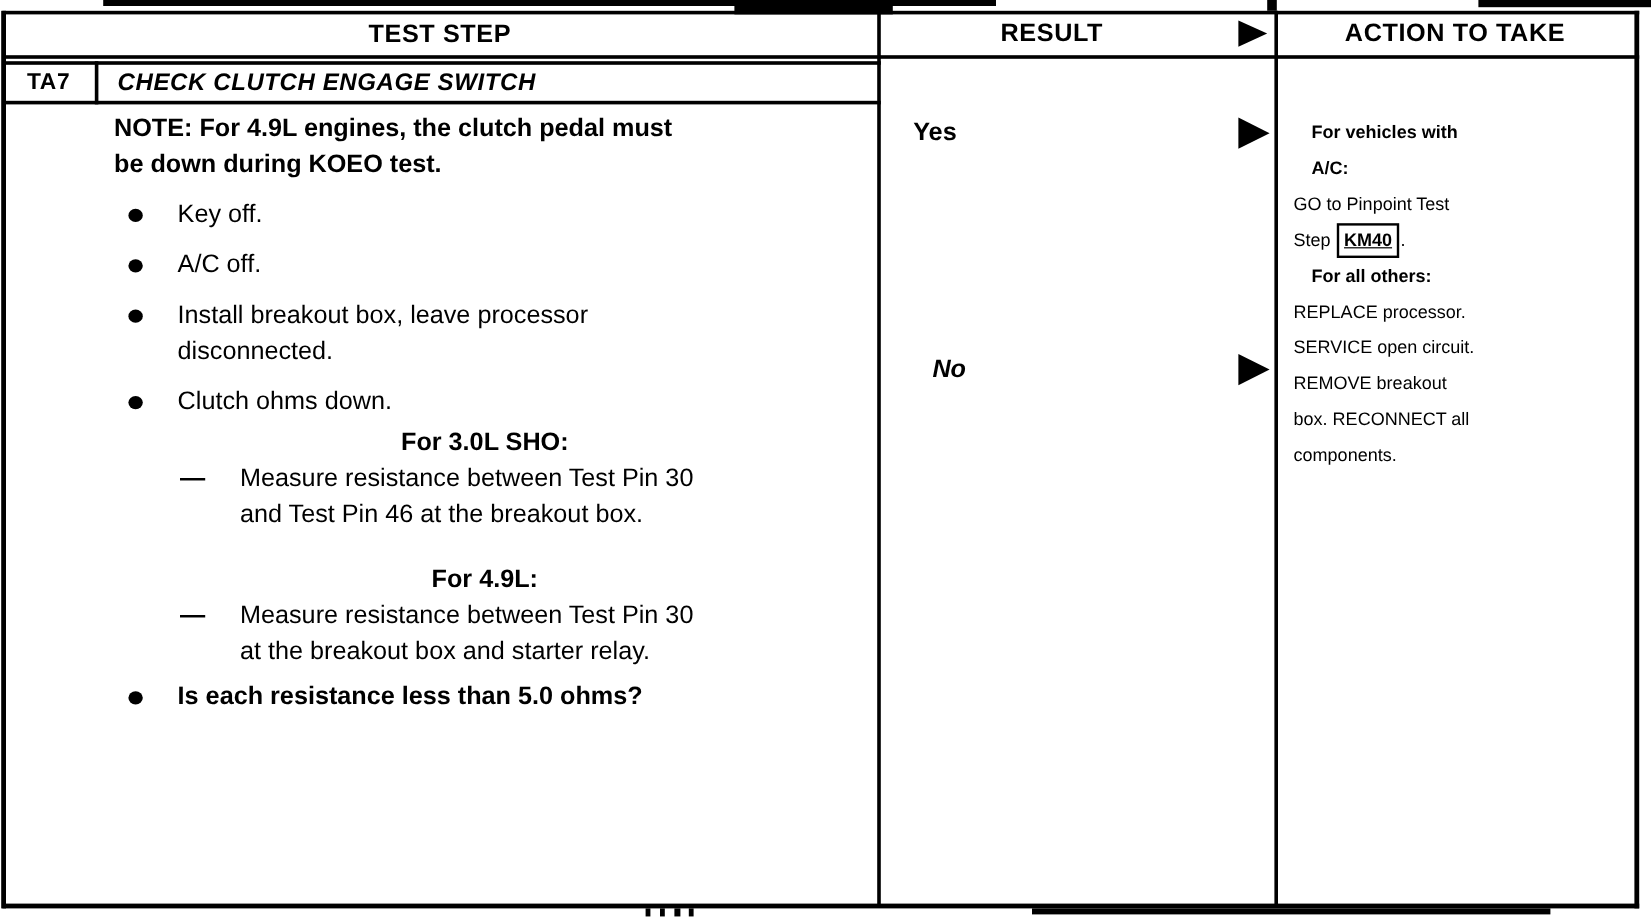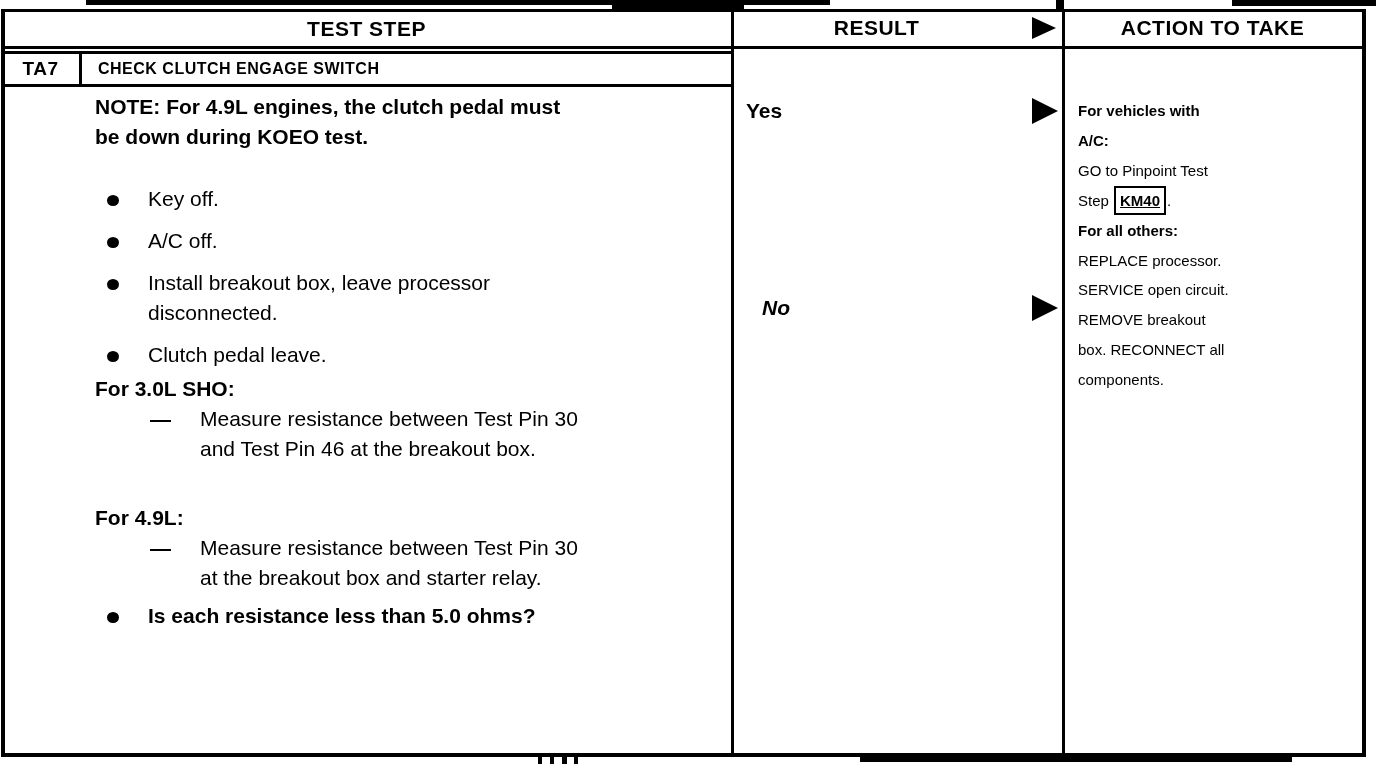--- a/index.html
+++ b/index.html
@@ -8,44 +8,44 @@
     font-family:"Liberation Sans",sans-serif;color:#000;overflow:hidden;
     -webkit-font-smoothing:none;
   }
   .b{position:absolute;background:#000;}
   .hdr{
     position:absolute;display:flex;align-items:center;justify-content:center;
     font-weight:700;font-size:21px;letter-spacing:.5px;
   }
   .txt{position:absolute;font-size:21px;line-height:30px;}
   .preline{white-space:pre-line;}
-  .bold{font-weight:700;}
+  .bold{font-weight:700;margin-left:15px;}
   .arrow{
     position:absolute;width:0;height:0;
     border-top:13px solid transparent;border-bottom:13px solid transparent;
     border-left:26px solid #000;
   }
   .arrow.small{
     border-top:11px solid transparent;border-bottom:11px solid transparent;
     border-left:24px solid #000;
   }
   #test-step-content{
     position:absolute;left:95px;top:92px;width:618px;
     font-size:21px;line-height:30px;
   }
   .note{font-weight:700;}
-  .bullets{margin-top:32px;}
+  .bullets{margin-top:12px;}
   .bullet-row{display:flex;margin-bottom:12px;}
   .dot-col{flex:0 0 53px;padding-left:12px;box-sizing:border-box;}
   .dot{display:inline-block;width:12px;height:11px;border-radius:50%;background:#000;margin-top:9px;}
-  .proc-heading{font-weight:700;}
+  .proc-heading{font-weight:700;text-align:center;}
   .proc-line{display:flex;padding-left:55px;}
   .dash-col{flex:0 0 50px;font-weight:700;}
   .proc1{margin-top:4px;}
-  .proc2{margin-top:39px;}
+  .proc2{margin-top:24px;}
   .question-row{margin-top:8px;font-weight:700;}
   .ref-box{
     display:inline-block;border:2px solid #000;padding:0 4px;margin:0 1px;
     font-weight:700;text-decoration:underline;line-height:25px;
   }
   .action-block{position:absolute;left:1078px;width:282px;font-size:15px;line-height:30px;}
 </style>
 </head>
 <body>
 
@@ -72,21 +72,21 @@
 
   <div class="hdr" style="left:731px;top:9px;width:331px;height:38px;padding-right:40px;box-sizing:border-box;">RESULT</div>
   <div class="hdr" style="left:2px;top:9px;width:729px;height:40px;">TEST STEP</div>
   <div class="arrow small" style="left:1032px;top:17px;"></div>
   <div class="hdr" style="left:1062px;top:9px;width:301px;height:38px;">ACTION TO TAKE</div>
 
   <div class="b" style="left:2px;top:51px;width:732px;height:3px;"></div>
   <div class="b" style="left:2px;top:84px;width:732px;height:3px;"></div>
   <div class="b" style="left:79px;top:51px;width:3px;height:36px;"></div>
   <div class="hdr" style="left:2px;top:54px;width:77px;height:30px;font-size:19px;">TA7</div>
-  <div class="hdr" style="left:98px;top:54px;width:620px;height:30px;justify-content:flex-start;font-size:16px;">CHECK CLUTCH ENGAGE SWITCH</div>
+  <div class="hdr" style="left:98px;top:54px;width:620px;height:30px;justify-content:flex-start;font-size:20px;font-style:italic;">CHECK CLUTCH ENGAGE SWITCH</div>
 
   <div id="test-step-content">
     <div class="note preline">NOTE: For 4.9L engines, the clutch pedal must
 be down during KOEO test.</div>
 
     <div class="bullets">
       <div class="bullet-row">
         <div class="dot-col"><span class="dot"></span></div>
         <div class="preline">Key off.</div>
       </div>
@@ -94,21 +94,21 @@
         <div class="dot-col"><span class="dot"></span></div>
         <div class="preline">A/C off.</div>
       </div>
       <div class="bullet-row">
         <div class="dot-col"><span class="dot"></span></div>
         <div class="preline">Install breakout box, leave processor
 disconnected.</div>
       </div>
       <div class="bullet-row" style="margin-bottom:0;">
         <div class="dot-col"><span class="dot"></span></div>
-        <div class="preline">Clutch pedal leave.</div>
+        <div class="preline">Clutch ohms down.</div>
       </div>
     </div>
 
     <div class="proc1">
       <div class="proc-heading">For 3.0L SHO:</div>
       <div class="proc-line">
         <div class="dash-col">—</div>
         <div class="preline">Measure resistance between Test Pin 30
 and Test Pin 46 at the breakout box.</div>
       </div>

